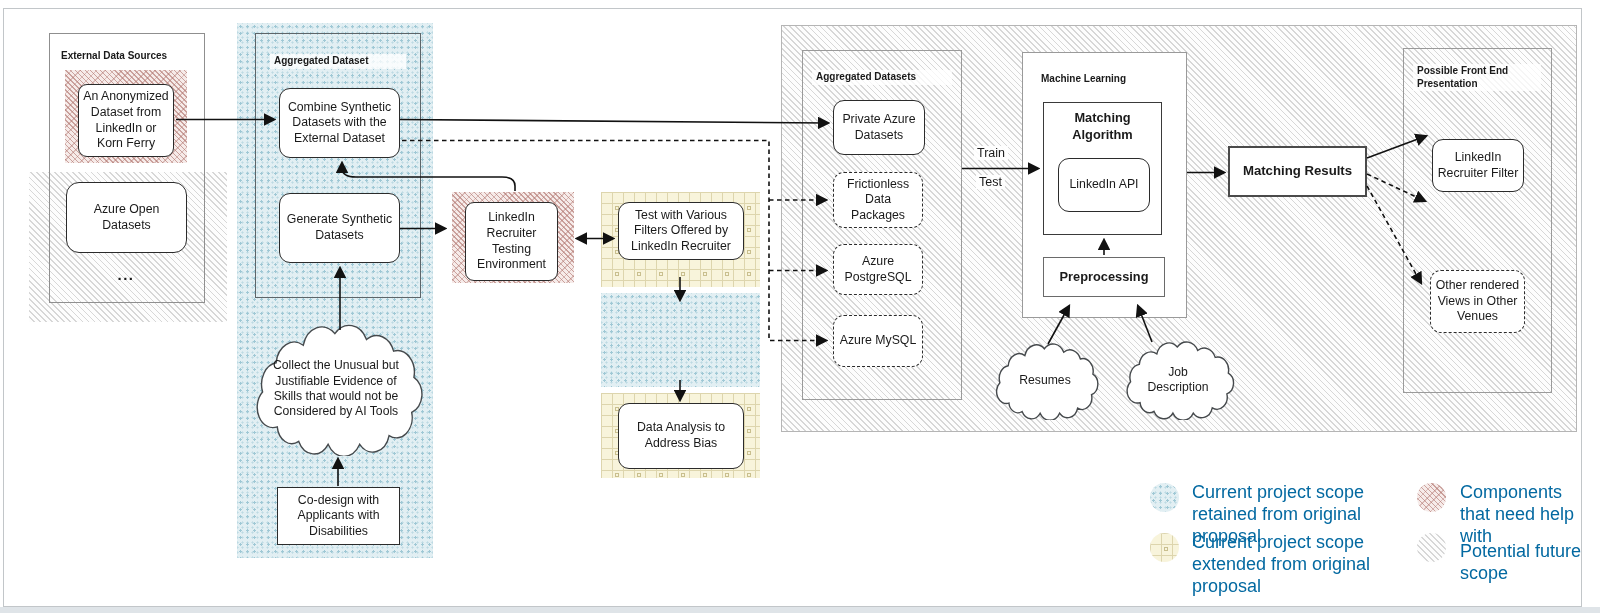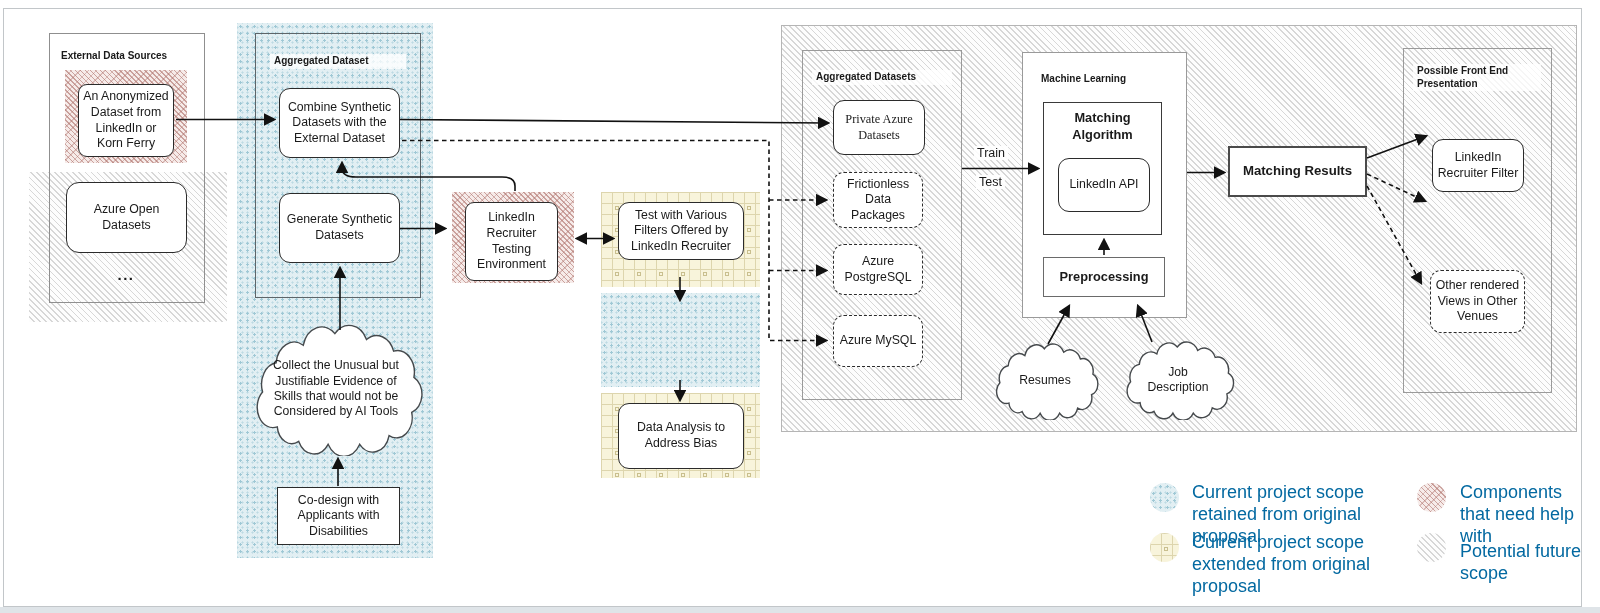--- a/index.html
+++ b/index.html
@@ -80,21 +80,21 @@
 
   <div class="abs p-bluedots" style="left:601px;top:293px;width:159px;height:94px;"></div>
 
   <div class="abs p-yellowgrid" style="left:601px;top:393px;width:159px;height:85px;"></div>
   <div class="abs node" style="left:618px;top:403px;width:126px;height:66px;">Data Analysis to Address Bias</div>
 
   <div class="abs p-grayhatch" style="left:781px;top:25px;width:796px;height:407px;border:1px solid #b5b5b5;"></div>
 
   <div class="abs group-frame" style="left:802px;top:50px;width:160px;height:350px;"></div>
   <div class="abs group-title" style="left:812px;top:70px;width:140px;">Aggregated Datasets</div>
-  <div class="abs node" style="left:833px;top:100px;width:92px;height:55px;font-family:Liberation Serif, serif;">Private Azure Datasets</div>
+  <div class="abs node" style="left:833px;top:100px;width:92px;height:55px;">Private Azure Datasets</div>
   <div class="abs node dashed" style="left:833px;top:172px;width:90px;height:56px;">Frictionless Data Packages</div>
   <div class="abs node dashed" style="left:833px;top:244px;width:90px;height:51px;">Azure PostgreSQL</div>
   <div class="abs node dashed" style="left:833px;top:315px;width:90px;height:52px;">Azure MySQL</div>
 
   <div class="abs group-frame" style="left:1022px;top:52px;width:165px;height:266px;background:#ffffff;"></div>
   <div class="abs group-title" style="left:1037px;top:72px;width:135px;">Machine Learning</div>
   <div class="abs" style="left:1043px;top:102px;width:119px;height:133px;border:1.5px solid #3a3a3a;background:#ffffff;box-sizing:border-box;"></div>
   <div class="abs" style="left:1047px;top:110px;width:111px;text-align:center;font-weight:bold;font-size:12.8px;line-height:1.3;">Matching Algorithm</div>
   <div class="abs node" style="left:1058px;top:158px;width:92px;height:54px;">LinkedIn API</div>
   <div class="abs node square bold" style="left:1043px;top:257px;width:122px;height:40px;border-color:#6a6a6a;font-size:12.8px;">Preprocessing</div>

